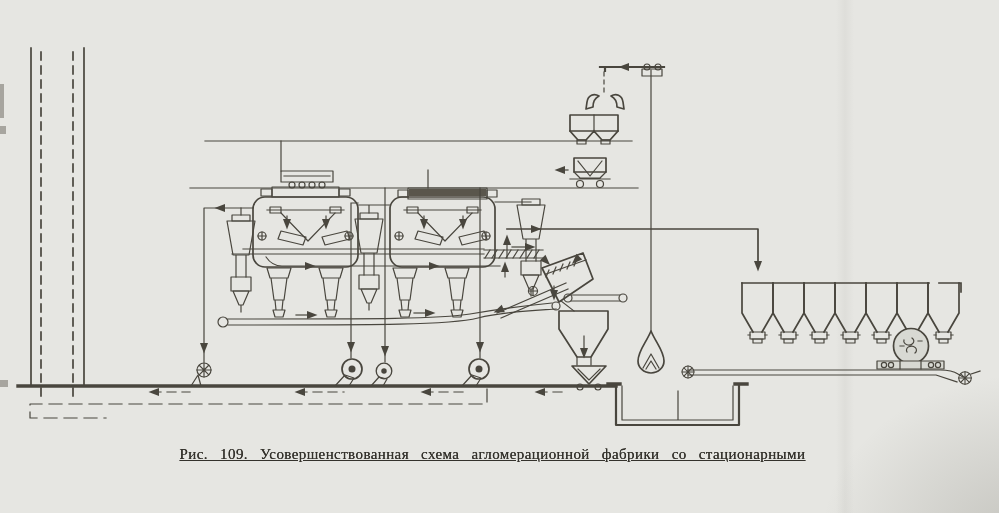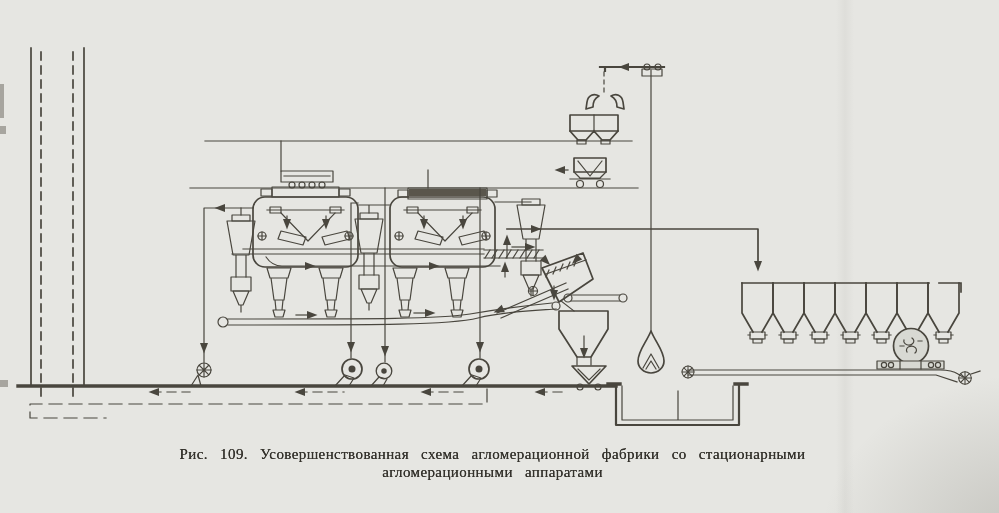--- a/index.html
+++ b/index.html
@@ -40,21 +40,21 @@
   .d2{stroke-dasharray:8 6;}
   .d3{stroke-dasharray:9 6;}
   .d4{stroke-dasharray:4 4;}
   .smudge{fill:#5a574e;opacity:.45;stroke:none;}
   .caption{
     position:absolute;left:0;right:14px;top:446px;
     text-align:center;color:var(--caption_ink);
     font-size:15px;line-height:17px;letter-spacing:.4px;
     text-shadow:0 0 .5px var(--caption_ink);
   }
-  .caption .l1{display:block;word-spacing:8px;}
+  .caption .l1{display:block;word-spacing:8px;text-decoration:underline;}
   .caption .l2{display:block;margin-top:1px;word-spacing:8px;}
 </style>
 </head>
 <body>
 
 <div class="page">
   <svg class="diagram" width="999" height="513" viewBox="0 0 999 513" xmlns="http://www.w3.org/2000/svg">
     <defs>
       <path id="arr" d="M1.5,0 L-9,-4 L-9,4 Z" fill="currentColor"></path>
       <g id="funnel">
@@ -332,18 +332,17 @@
       <path class="ln tn" d="M688,370 H940 Q952,370 958,374 L963,377"></path>
       <path class="ln tn" d="M688,375 H936 L957,382"></path>
       <use href="#pcross" transform="translate(688,372) scale(0.85)"></use>
       <use href="#pcross" transform="translate(965,378) scale(0.9)"></use>
       <path class="ln tn" d="M971,374 L980,371"></path>
     </g>
   </svg>
 
   <div class="caption">
     <span class="l1">Рис. 109. Усовершенствованная схема агломерационной фабрики со стационарными</span>
-    <span class="l2">агломерационными аппаратами</span>
   </div>
 
   <div class="crease"></div>
   <div class="curl"></div>
 </div>
 
 </body></html>

